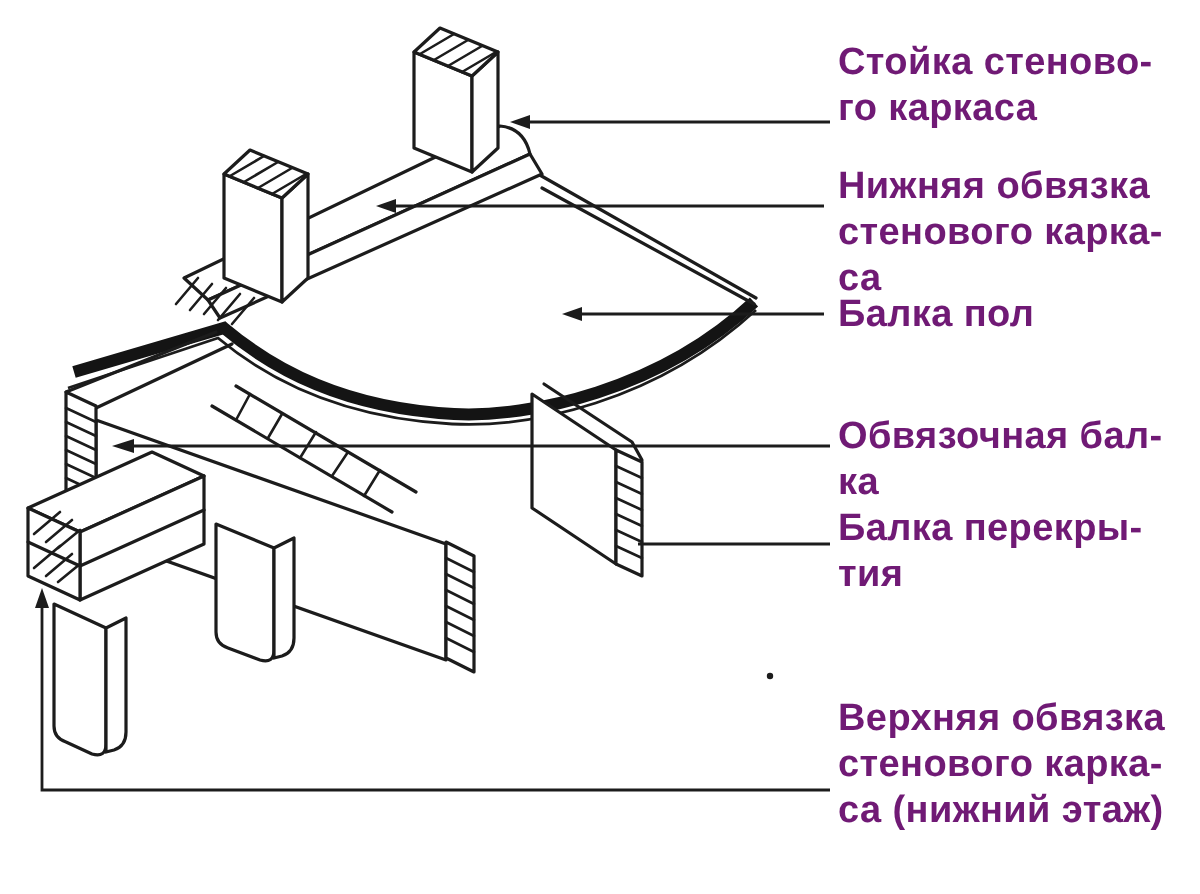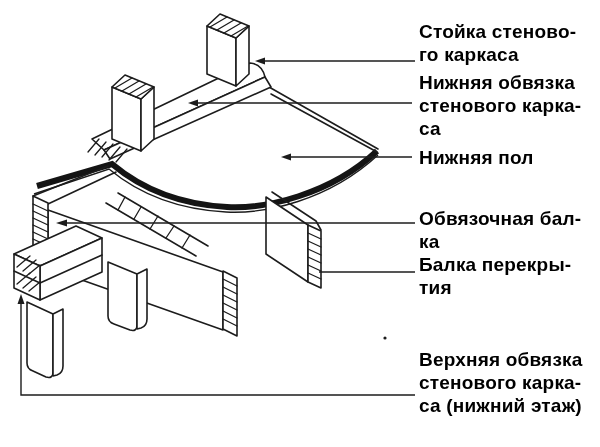--- a/index.html
+++ b/index.html
@@ -7,25 +7,25 @@
     width:600px;height:447px;position:relative;overflow:hidden;
     background:#ffffff;
     font-family:"Liberation Sans",sans-serif;
   }
   #stage{position:absolute;left:0;top:0;width:600px;height:447px;}
   svg{position:absolute;left:0;top:0;}
   .label{
     position:absolute;left:419px;width:180px;
     font-family:"Liberation Sans",sans-serif;
     font-size:19px;line-height:23px;font-weight:600;
-    color:#000000;letter-spacing:.2px;
+    color:#701a75;letter-spacing:.2px;
     white-space:pre-line;
   }
   #lb0{top:20px}
-  #lb1{top:71px}
+  #lb1{top:82px}
   #lb2{top:146px}
   #lb3{top:207px}
   #lb4{top:253px}
   #lb5{top:348px}
   .ln{stroke:#1c1c1c;stroke-width:1.6;fill:none;stroke-linecap:round;stroke-linejoin:round;}
   .wh{stroke:#1c1c1c;stroke-width:1.6;fill:#ffffff;stroke-linejoin:round;}
   .hx{stroke:#1c1c1c;stroke-width:1.3;fill:none;stroke-linecap:round;}
   .ld{stroke:#1c1c1c;stroke-width:1.4;fill:none;stroke-linecap:butt;}
   .ah{fill:#1c1c1c;stroke:none;}
   .band{stroke:#141414;stroke-width:6;fill:none;stroke-linecap:butt;}
@@ -183,21 +183,21 @@
   </g>
 
   <circle cx="385" cy="338" r="1.6" fill="#1c1c1c"></circle>
 </svg>
 
   <div class="label" id="lb0">Стойка стеново-
 го каркаса</div>
   <div class="label" id="lb1">Нижняя обвязка
 стенового карка-
 са</div>
-  <div class="label" id="lb2">Нижняя пол</div>
+  <div class="label" id="lb2">Балка пол</div>
   <div class="label" id="lb4">Балка перекры-
 тия</div>
   <div class="label" id="lb3">Обвязочная бал-
 ка</div>
   <div class="label" id="lb5">Верхняя обвязка
 стенового карка-
 са (нижний этаж)</div>
 
 </div>
 

